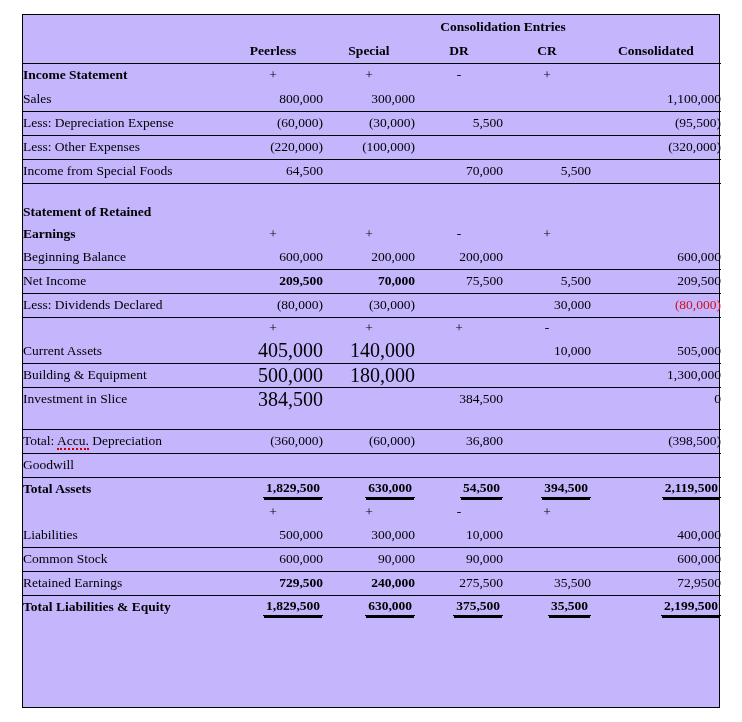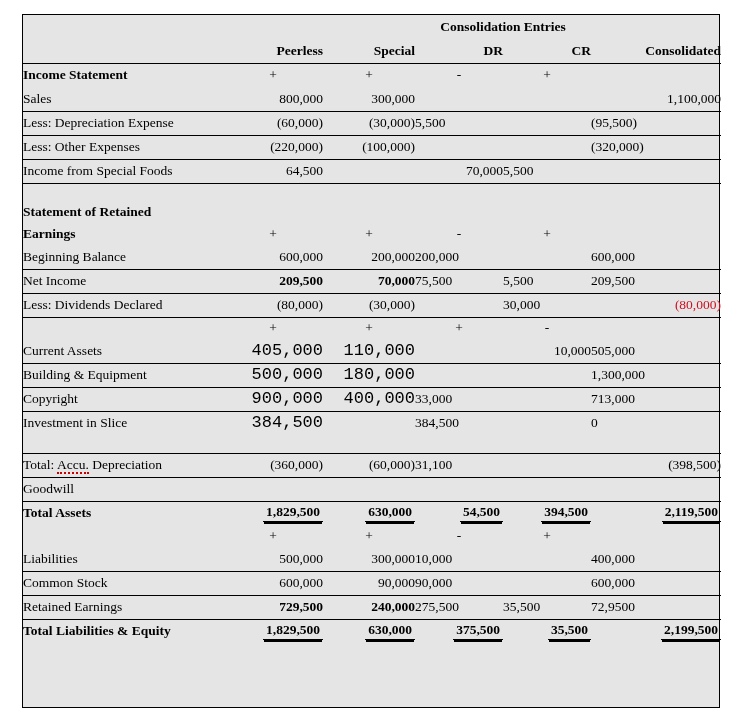--- a/index.html
+++ b/index.html
@@ -17,21 +17,21 @@
   }
 
   #worksheet-frame {
     position: absolute;
     left: 22px;
     top: 14px;
     width: 698px;
     height: 694px;
     border: 1px solid #000000;
     box-sizing: border-box;
-    background: #e5e5e5;
+    background: #c4b5fd;
   }
 
   table.ws {
     width: 100%;
     height: 100%;
     border-collapse: collapse;
     table-layout: fixed;
     font-size: 13.5px;
   }
   table.ws td {
@@ -53,33 +53,33 @@
   .label {
     padding-left: 6px;
     text-align: left;
     font-family: Liberation Serif, serif;
   }
   .num {
     text-align: right;
     padding-right: 8px;
   }
   .num-left {
-    text-align: left;
+    text-align: right;
     padding-left: 6px;
     margin-left: 17px;
   }
   .ctr { text-align: center; }
 
   .b { font-weight: bold; }
   .red { color: #d01020; }
-  .big { font-size: 17px; font-family: Liberation Mono, monospace; }
+  .big { font-size: 20px; }
 
   
   .rowline td { border-bottom: 1px solid #000000; }
-  .hdrline td { border-bottom: 1.6px solid #000000; text-align: right; }
+  .hdrline td { border-bottom: 1.6px solid #000000; }
 
   
   .dbl {
     position: relative;
   }
   .dbl > span.u {
     display: inline-block;
     border-bottom: 1px solid #000000;
     box-shadow: 0 3px 0 -1px #000000;
     padding: 0 3px 2px 3px;
@@ -229,62 +229,54 @@
       <td class="ctr">+</td>
       <td class="ctr">+</td>
       <td class="ctr">+</td>
       <td class="ctr">-</td>
       <td class="ctr"></td>
     </tr>
 
     <tr class="rowh rowline">
       <td class="label">Current Assets</td>
       <td class="num big">405,000</td>
-      <td class="num big">110,000</td>
+      <td class="num big">140,000</td>
       <td class="num-left"></td>
       <td class="num">10,000</td>
       <td class="num-left">505,000</td>
     </tr>
 
     <tr class="rowh rowline">
       <td class="label">Building &amp; Equipment</td>
       <td class="num big">500,000</td>
       <td class="num big">180,000</td>
       <td class="num-left"></td>
       <td class="num-left"></td>
       <td class="num-left">1,300,000</td>
     </tr>
 
-    <tr class="rowh rowline">
-      <td class="label">Copyright</td>
-      <td class="num big">900,000</td>
-      <td class="num big">400,000</td>
-      <td class="num-left">33,000</td>
-      <td class="num-left"></td>
-      <td class="num-left">713,000</td>
-    </tr>
 
     <tr class="rowh">
       <td class="label">Investment in Slice</td>
       <td class="num big">384,500</td>
       <td class="num big"></td>
       <td class="num-left">384,500</td>
       <td class="num-left"></td>
       <td class="num-left">0</td>
     </tr>
 
     <tr class="spacer rowline">
       <td colspan="6"></td>
     </tr>
 
     <tr class="rowh rowline">
       <td class="label"><span>Total: </span><span class="squiggle">Accu.</span><span> Depreciation</span></td>
       <td class="num">(360,000)</td>
       <td class="num">(60,000)</td>
-      <td class="num-left">31,100</td>
+      <td class="num-left">36,800</td>
       <td class="num-left"></td>
       <td class="num">(398,500)</td>
     </tr>
 
     <tr class="rowh rowline">
       <td class="label">Goodwill</td>
       <td class="num"></td>
       <td class="num"></td>
       <td class="num-left"></td>
       <td class="num-left"></td>

